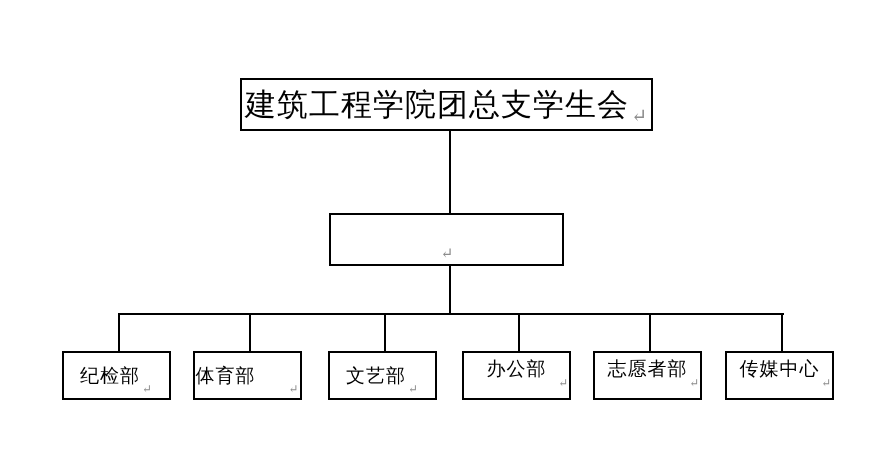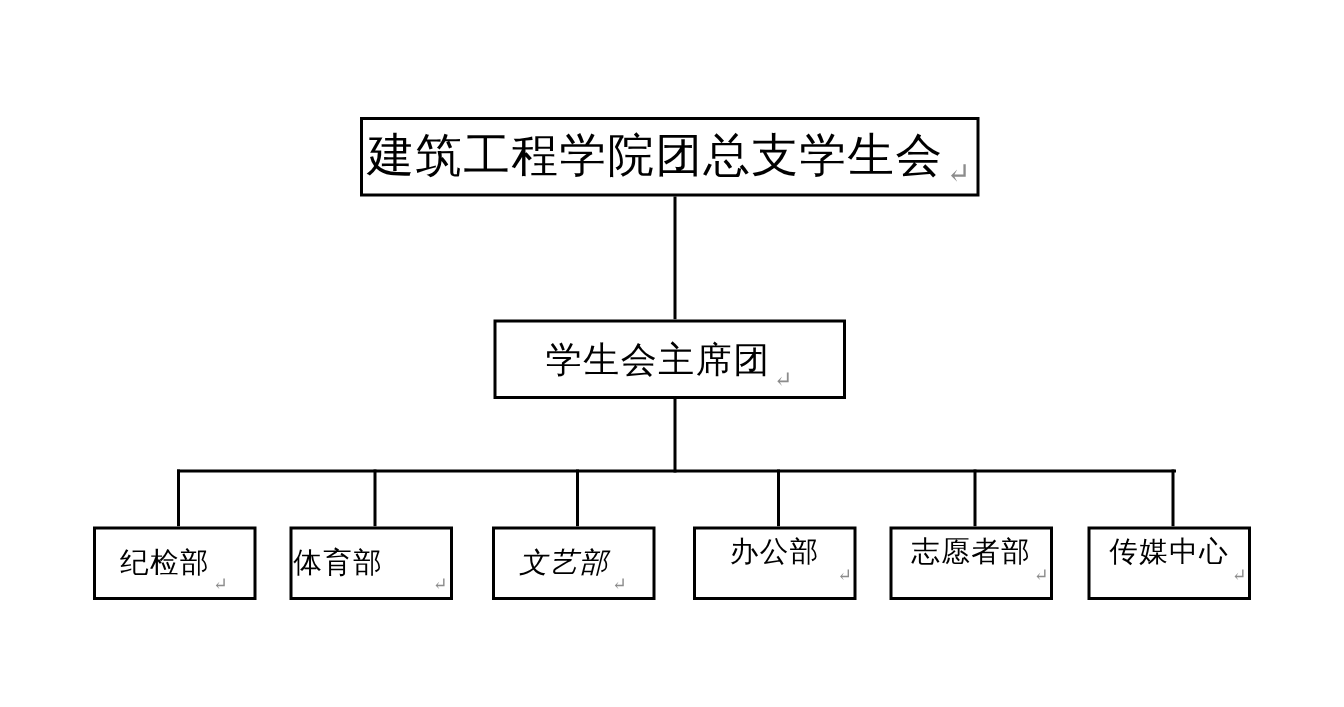--- a/index.html
+++ b/index.html
@@ -40,21 +40,21 @@
     letter-spacing: 1px;
   }
   .box-dept {
     top: 351px;
     width: 109px; height: 49px;
     font-size: 19px;
     letter-spacing: 1px;
   }
   .dept-0 { left: 62px; }
   .dept-1 { left: 193px; gap: 31px; }
-  .dept-2 { left: 328px; font-style: italic; }
+  .dept-2 { left: 328px; }
   .dept-3 { left: 462px; flex-direction: column; }
   .dept-4 { left: 593px; flex-direction: column; }
   .dept-5 { left: 725px; flex-direction: column; }
 
   .pmark {
     color: #8c8c8c;
     font-size: 0.62em;
     margin-left: 2px;
     align-self: flex-end;
     padding-bottom: 0.22em;
@@ -83,21 +83,20 @@
 <div id="canvas">
 
   <div class="box box-root">
     <span>建筑工程学院团总支学生会</span>
     <span class="pmark">↵</span>
   </div>
 
   <div class="line vline line-root-mid"></div>
 
   <div class="box box-mid">
-    <span>学生会主席团</span>
     <span class="pmark">↵</span>
   </div>
 
   <div class="line vline line-mid-bus"></div>
 
   <div class="line hline line-bus"></div>
 
   <div class="line vline stub-0"></div>
   <div class="line vline stub-1"></div>
   <div class="line vline stub-2"></div>

